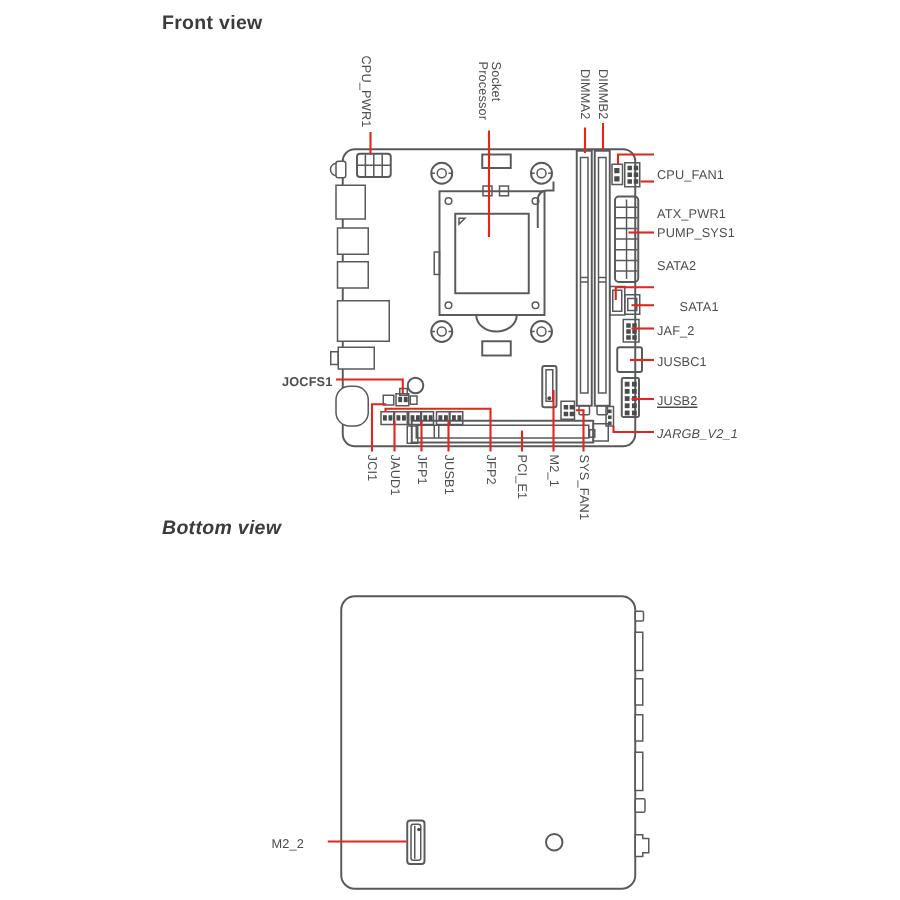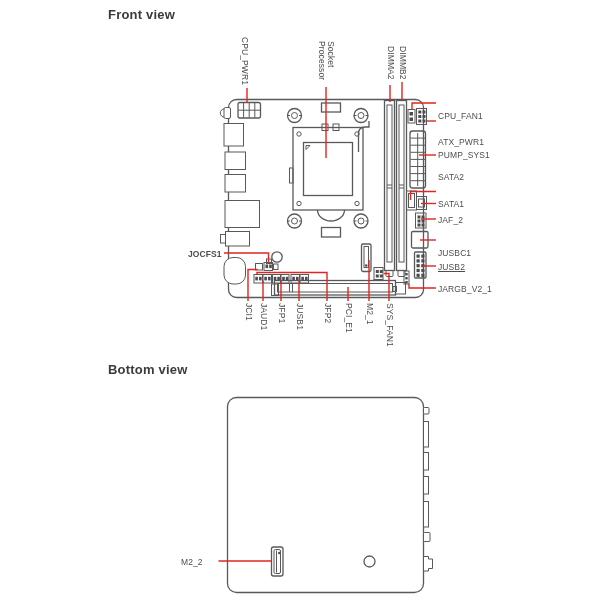--- a/index.html
+++ b/index.html
@@ -254,37 +254,37 @@
         <rect class="t" x="274" y="549.5" width="6.5" height="24" rx="1.5"></rect>
         <path class="t" d="M276.5,550.5 V572.5"></path>
         <circle class="pin" cx="279.3" cy="553" r="1.2"></circle>
       </g>
       <circle class="s" cx="369.5" cy="561.5" r="5.5"></circle>
       <path class="red" d="M218.5,561 H271"></path>
     </g>
   </svg>
 
   <div class="title" style="left:108px;top:7px;">Front view</div>
-  <div class="title" style="left:108px;top:362px;">Bottom view</div>
+  <div class="title" style="left:108px;top:344px;font-style:italic;">Bottom view</div>
 
   <div class="vlabel" style="left:239.5px;top:37px;">CPU_PWR1</div>
   <div class="vlabel" style="left:317px;top:41px;">Processor
 Socket</div>
   <div class="vlabel" style="left:385.5px;top:46px;">DIMMA2</div>
   <div class="vlabel" style="left:397.5px;top:46px;">DIMMB2</div>
 
   <div class="hlabel" style="left:438px;top:111px;">CPU_FAN1</div>
   <div class="hlabel" style="left:438px;top:121px;margin-top:29px;">PUMP_SYS1</div>
   <div class="hlabel" style="left:438px;top:137px;">ATX_PWR1</div>
   <div class="hlabel" style="left:438px;top:172px;">SATA2</div>
-  <div class="hlabel" style="left:438px;top:199px;">SATA1</div>
+  <div class="hlabel" style="left:453px;top:199px;">SATA1</div>
   <div class="hlabel" style="left:438px;top:214.5px;">JAF_2</div>
-  <div class="hlabel" style="left:438px;top:235.5px;margin-top:12px;">JUSBC1</div>
+  <div class="hlabel" style="left:438px;top:235.5px;">JUSBC1</div>
   <div class="hlabel" style="left:438px;top:261.5px;text-decoration:underline;">JUSB2</div>
-  <div class="hlabel" style="left:438px;top:283.5px;">JARGB_V2_1</div>
+  <div class="hlabel" style="left:438px;top:283.5px;font-style:italic;">JARGB_V2_1</div>
 
   <div class="hlabel" style="left:188px;top:248.5px;font-weight:bold;">JOCFS1</div>
 
   <div class="vlabel" style="left:243.5px;top:303px;">JCI1</div>
   <div class="vlabel" style="left:258.5px;top:303px;">JAUD1</div>
   <div class="vlabel" style="left:276.5px;top:303px;">JFP1</div>
   <div class="vlabel" style="left:294.5px;top:303px;">JUSB1</div>
   <div class="vlabel" style="left:322.5px;top:303px;">JFP2</div>
   <div class="vlabel" style="left:343.5px;top:303px;">PCI_E1</div>
   <div class="vlabel" style="left:364.5px;top:303px;">M2_1</div>

